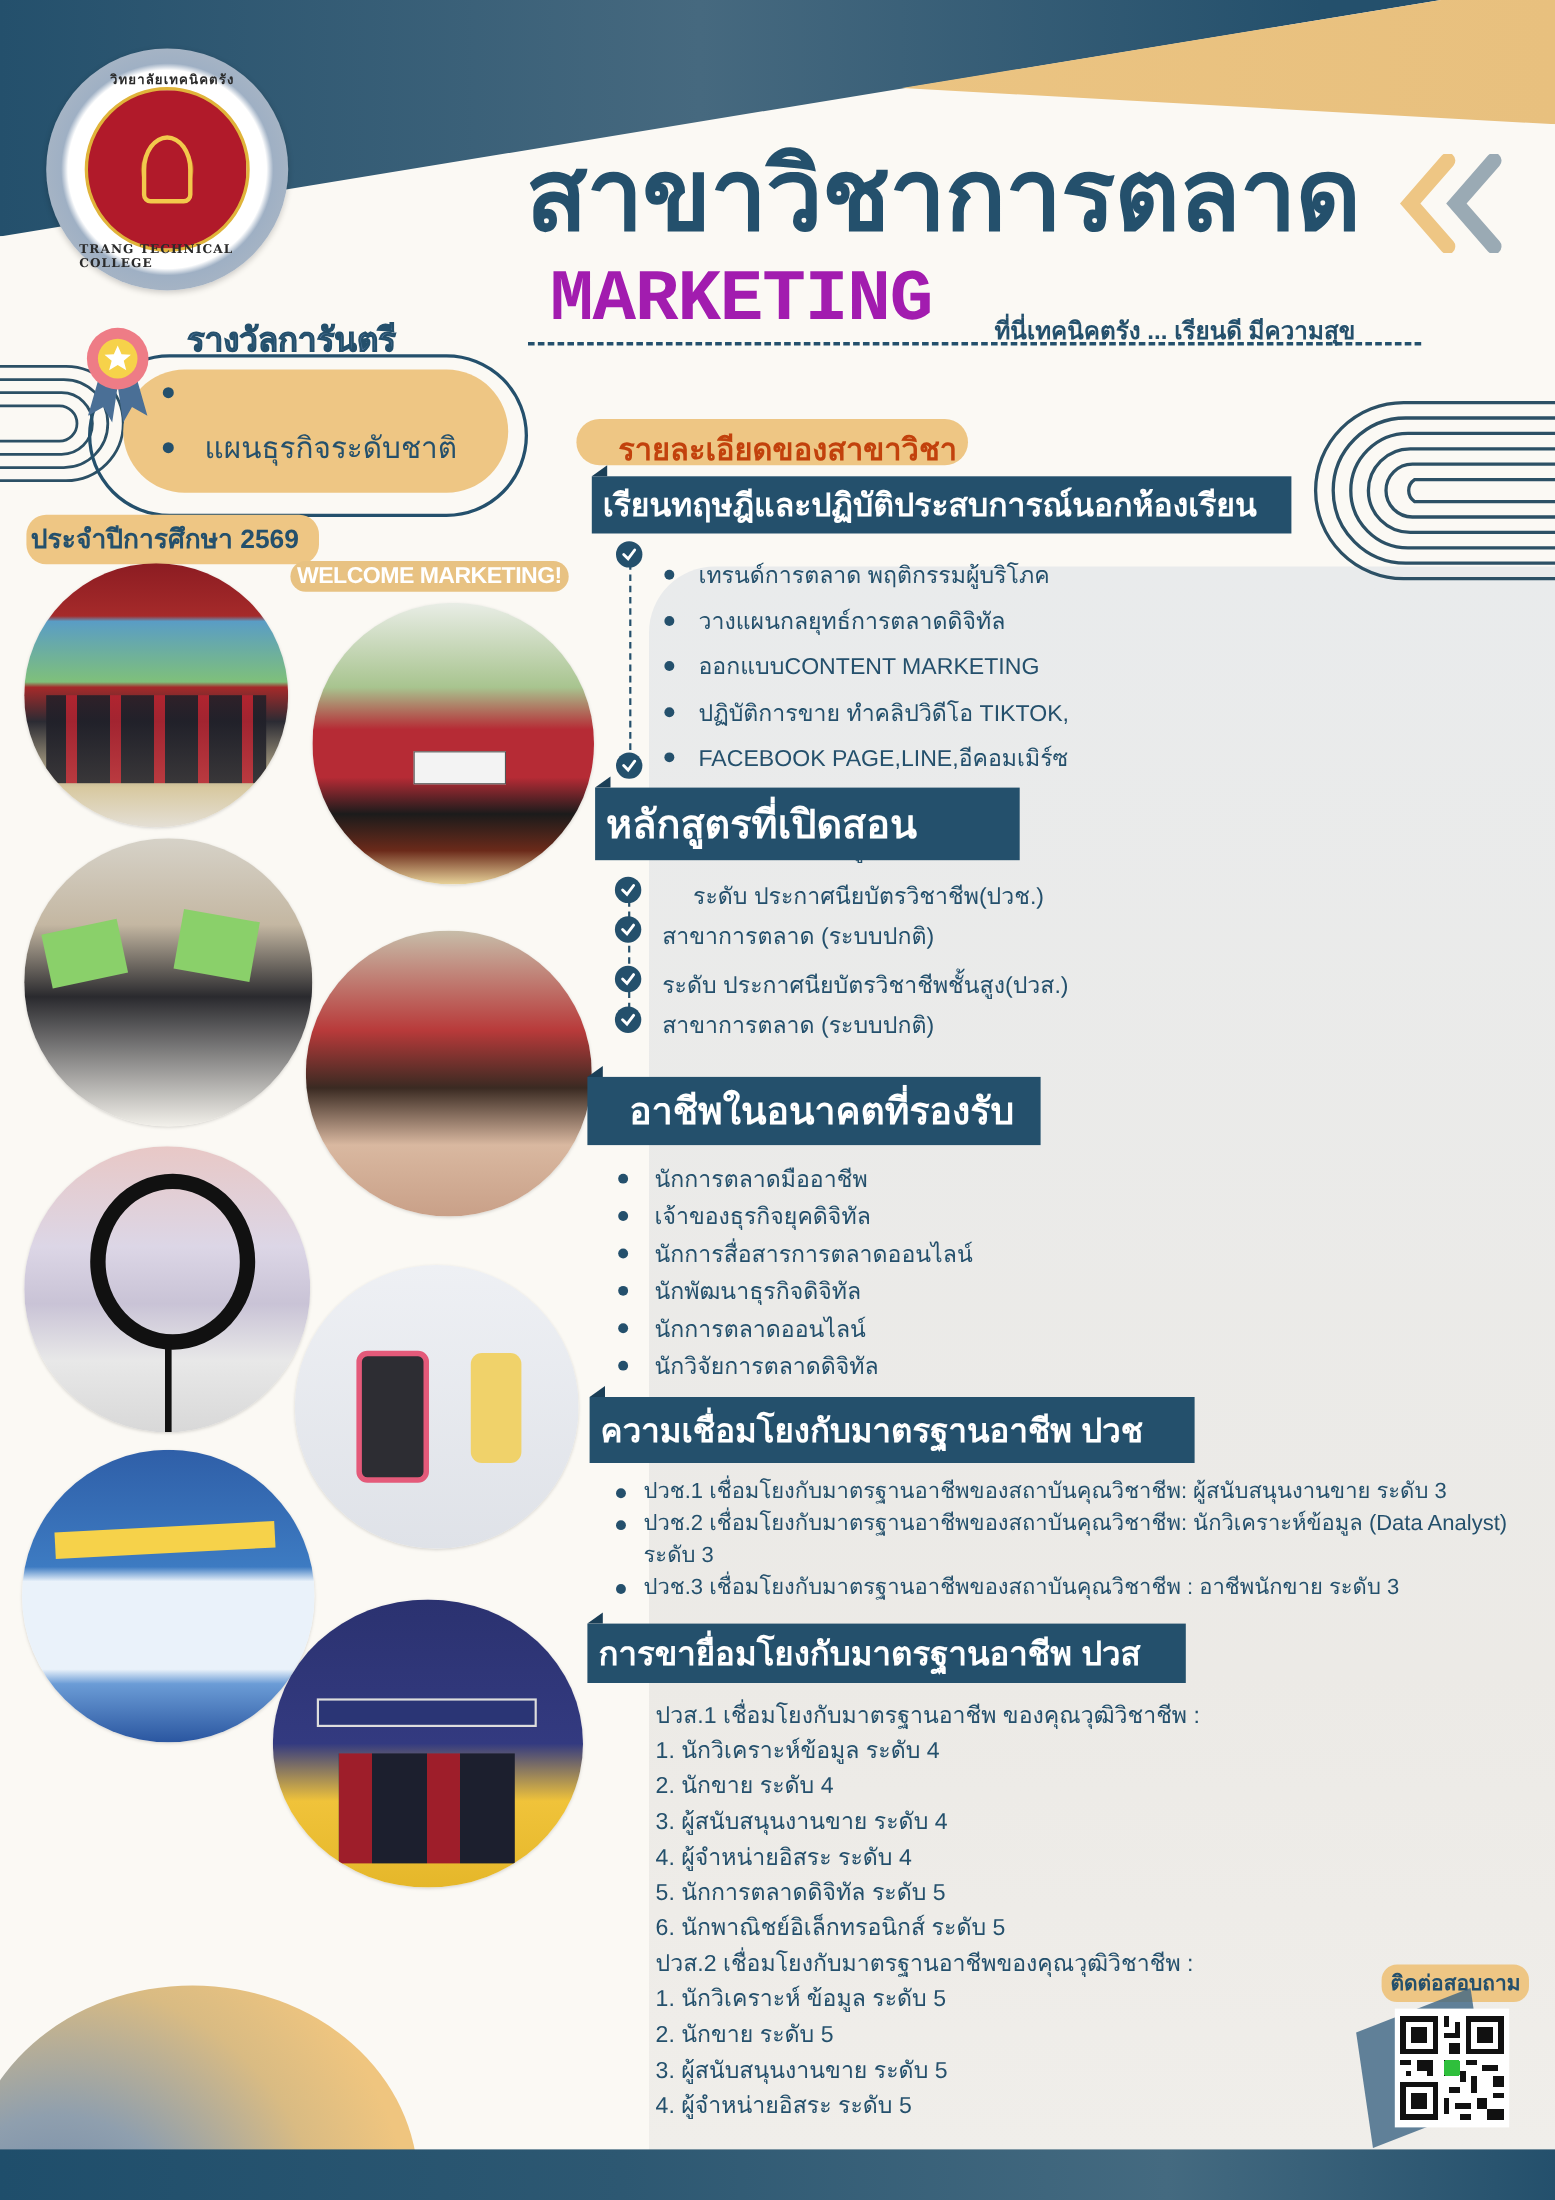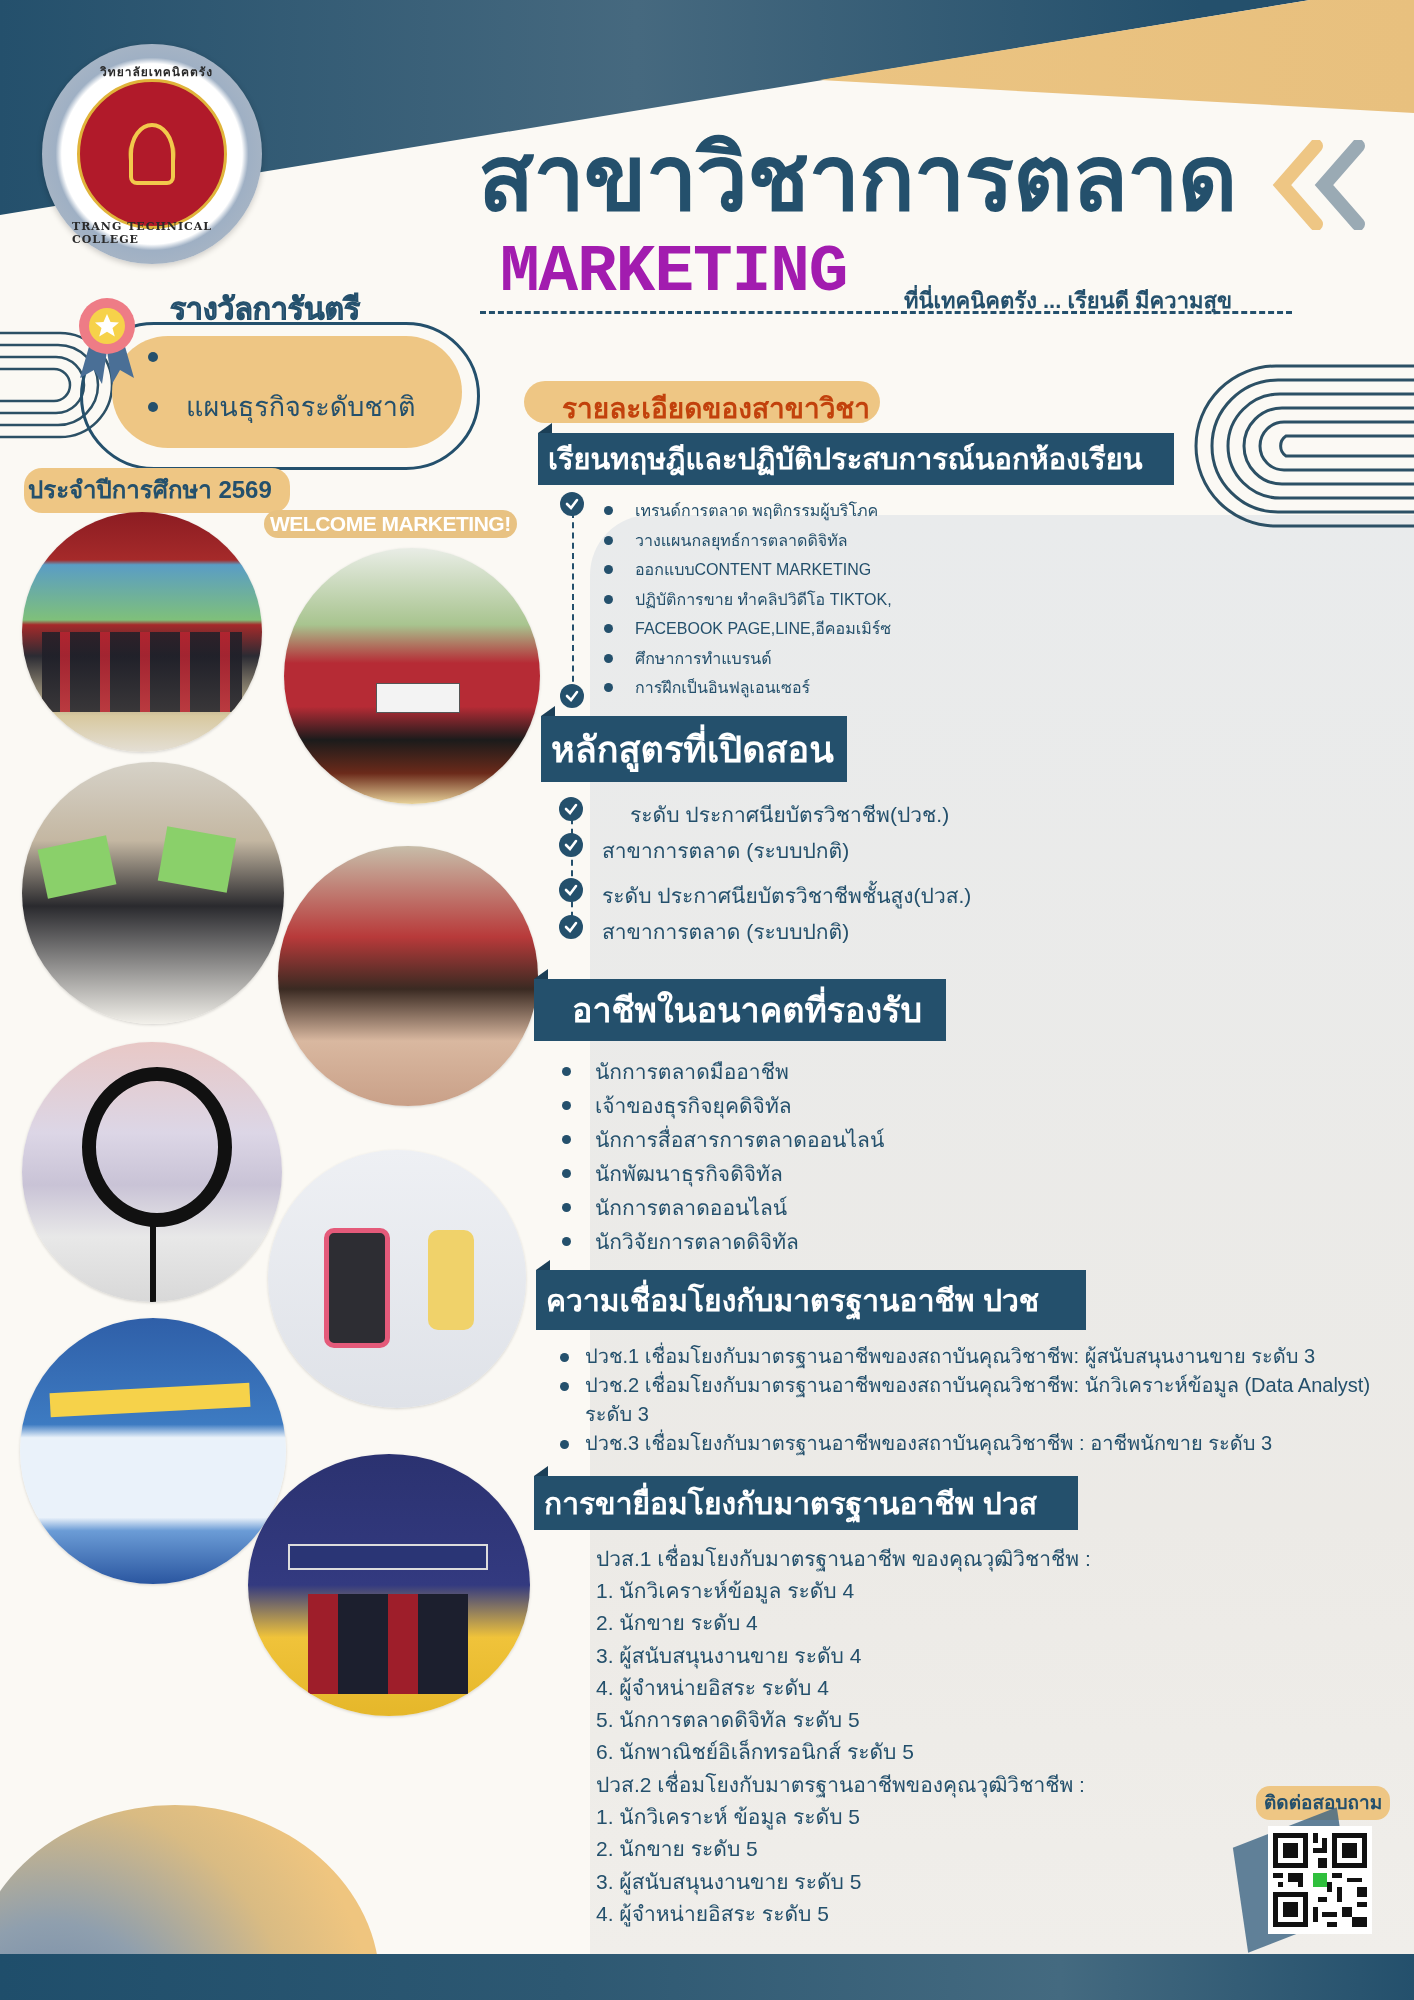--- a/index.html
+++ b/index.html
@@ -128,38 +128,38 @@
   }
   .banner {
     position: absolute; background: #24506c; color: #fff; font-weight: bold;
     font-family: "Liberation Sans", sans-serif; padding: 0 10px; display: flex; align-items: center;
   }
   .banner::before {
     content: ""; position: absolute; left: 0; top: -10px; width: 0; height: 0;
     border-left: 14px solid transparent; border-bottom: 10px solid #1b3f57;
   }
   .b1 { left: 538px; top: 433px; width: 636px; height: 52px; font-size: 29px; }
-  .b2 { left: 541px; top: 716px; width: 306px; height: 66px; font-size: 36px; text-align: right; }
+  .b2 { left: 541px; top: 716px; width: 386px; height: 66px; font-size: 36px; text-align: right; }
   .b3 { left: 534px; top: 979px; width: 412px; height: 62px; font-size: 34px; padding-left: 38px; }
   .b4 { left: 536px; top: 1270px; width: 550px; height: 60px; font-size: 30px; }
   .b5 { left: 534px; top: 1476px; width: 544px; height: 54px; font-size: 30px; }
 
   .check {
     position: absolute; width: 24px; height: 24px; border-radius: 50%; background: #24506c;
     display: flex; align-items: center; justify-content: center; z-index: 2;
   }
   .check svg { width: 14px; height: 14px; }
   .vdash { position: absolute; border-left: 2px dashed #24506c; }
 
   .list { position: absolute; list-style: none; font-family: "Liberation Sans", sans-serif; color: #24506c; }
   .list li { display: flex; align-items: center; white-space: nowrap; }
   .list .dot { width: 9px; height: 9px; border-radius: 50%; background: #24506c; flex: none; }
 
   .l1 { left: 604px; top: 496px; }
-  .l1 li { font-size: 16px; height: 29.5px; }
+  .l1 li { font-size: 21px; height: 29.5px; margin-top: 12px; }
   .l1 .dot { margin-right: 22px; }
 
   .l2 { left: 602px; top: 798px; }
   .l2 li { font-size: 21px; }
 
   .l3 { left: 562px; top: 1054px; text-align: right; }
   .l3 li { font-size: 21px; height: 34px; }
   .l3 .dot { margin-right: 24px; }
 
   .l4 { left: 560px; top: 1342px; }

